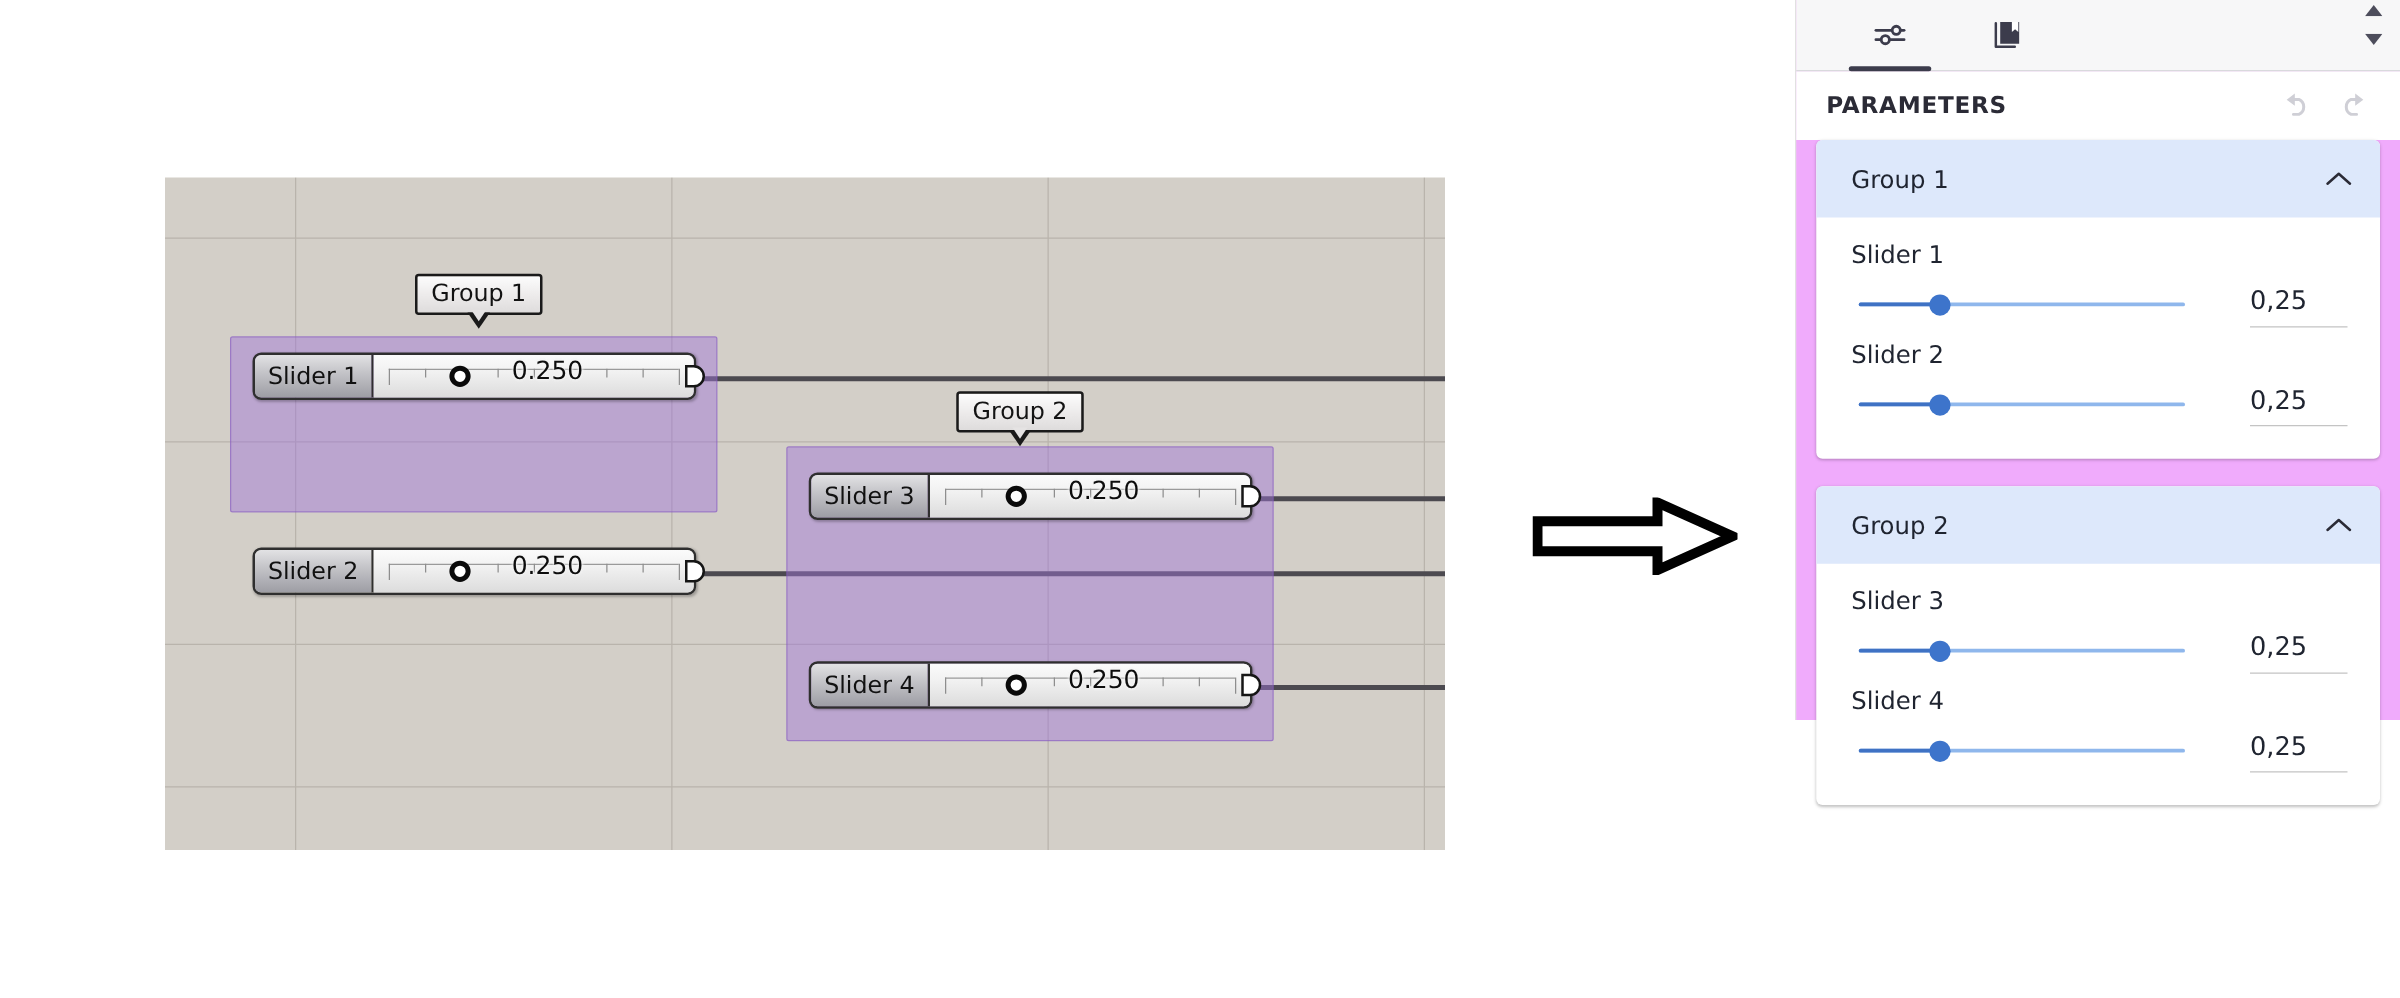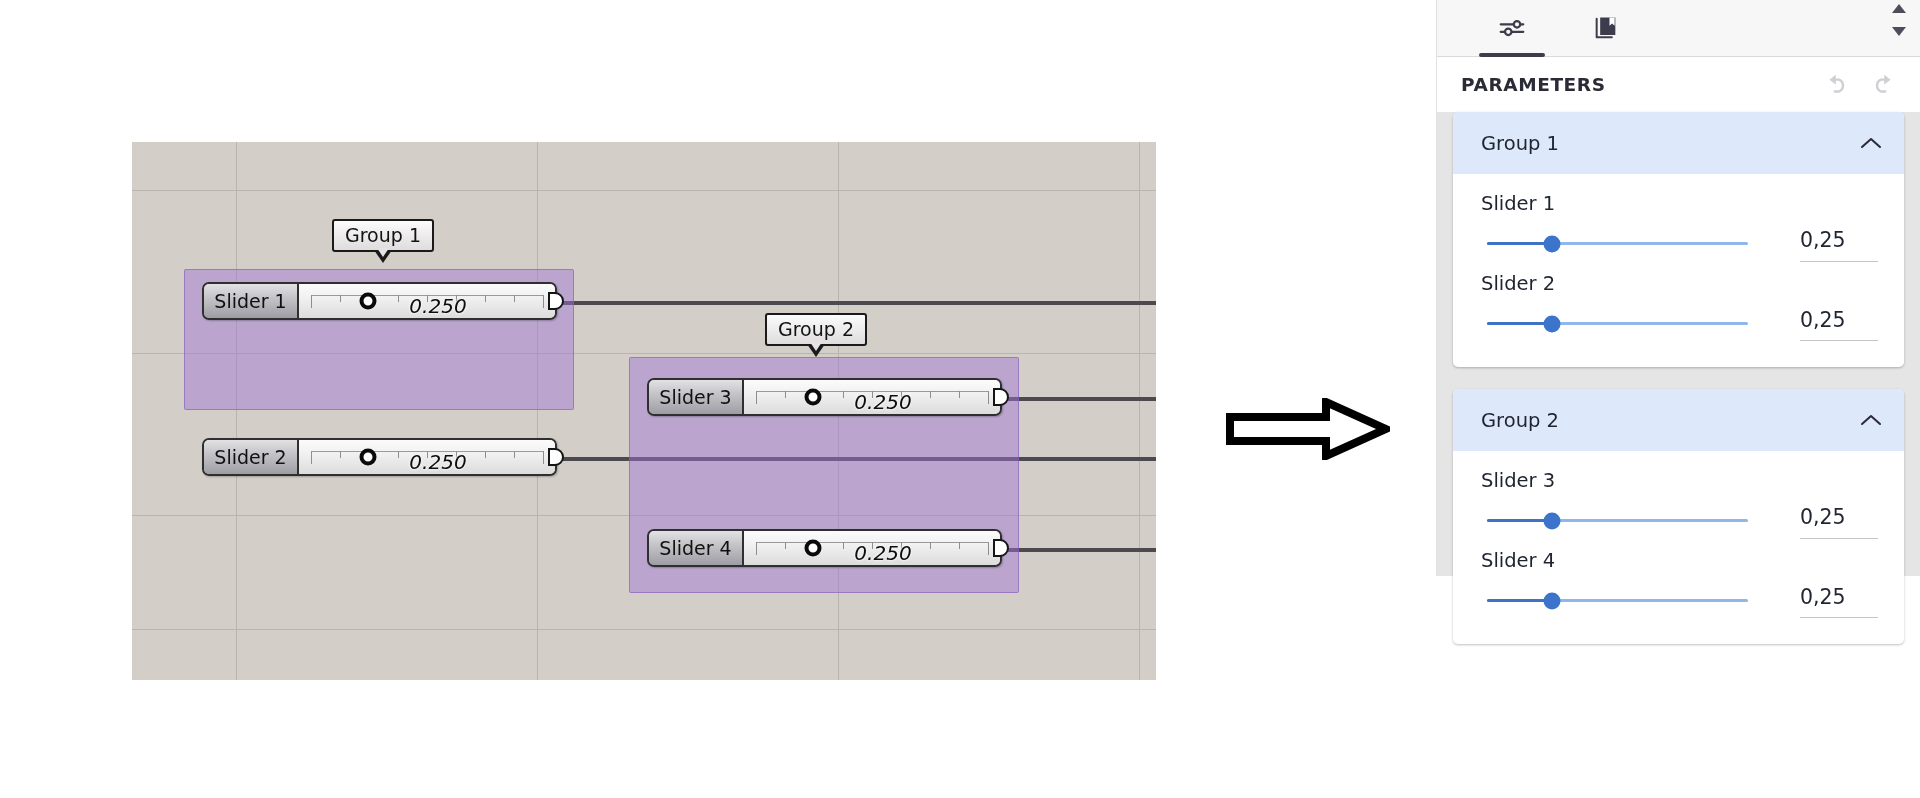--- a/index.html
+++ b/index.html
@@ -74,21 +74,21 @@
     background: linear-gradient(180deg,#e2e2e4 0%,#c6c6ca 38%,#9d9da4 100%);
     border-right: 2px solid #2f2f2f;
     border-radius: 5px 0 0 5px;
     font-size: 19px; color: #111;
     font-family: "DejaVu Sans", sans-serif;
   }
   .gh-track {
     position: relative; flex: 1;
     background: linear-gradient(180deg,#fbfbfb 0%,#f1f1f1 40%,#dcdcdc 100%);
     border-radius: 0 5px 5px 0;
-    display: flex; align-items: flex-end; justify-content: center; font-style: italic;
+    display: flex; align-items: flex-start; justify-content: center;
   }
   .gh-ticks { position: absolute; left: 12px; right: 12px; top: 11px; height: 14px; }
   .gh-ticks i {
     position: absolute; top: 0; width: 1px; height: 7px; background: #8e8e8e;
   }
   .gh-ticks i.major { height: 13px; top: 0; }
   .gh-rule {
     position: absolute; left: 12px; right: 12px; top: 11px; height: 1px; background: #9a9a9a;
   }
   .gh-val {
@@ -118,21 +118,21 @@
     border-radius: 1px;
   }
 
   
   #arrow { position: absolute; left: 1226px; top: 398px; }
 
   
   #panel {
     position: absolute; left: 1436px; top: 0;
     width: 484px; height: 576px;
-    background: #e5e5e5;
+    background: #f0abfc;
     border-left: 1px solid #e1e1e1;
   }
   #tabbar {
     position: relative;
     height: 57px;
     background: #f7f7f8;
     border-bottom: 1px solid #d9d9dd;
     display: flex; align-items: center;
   }
   .tab {

